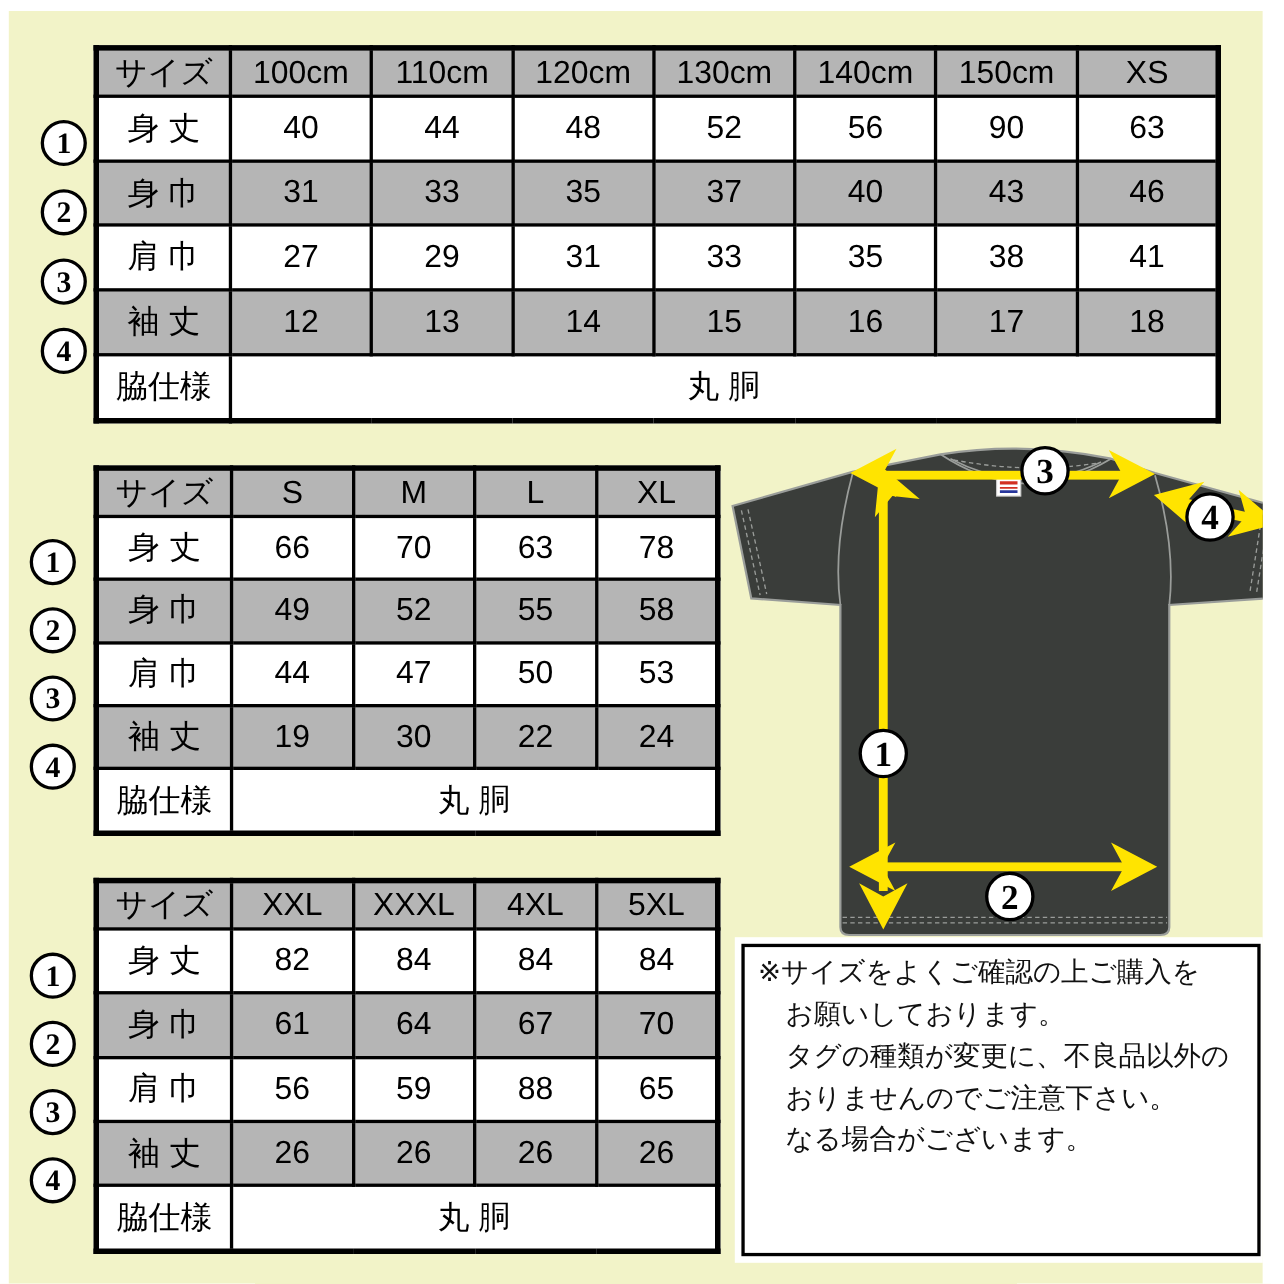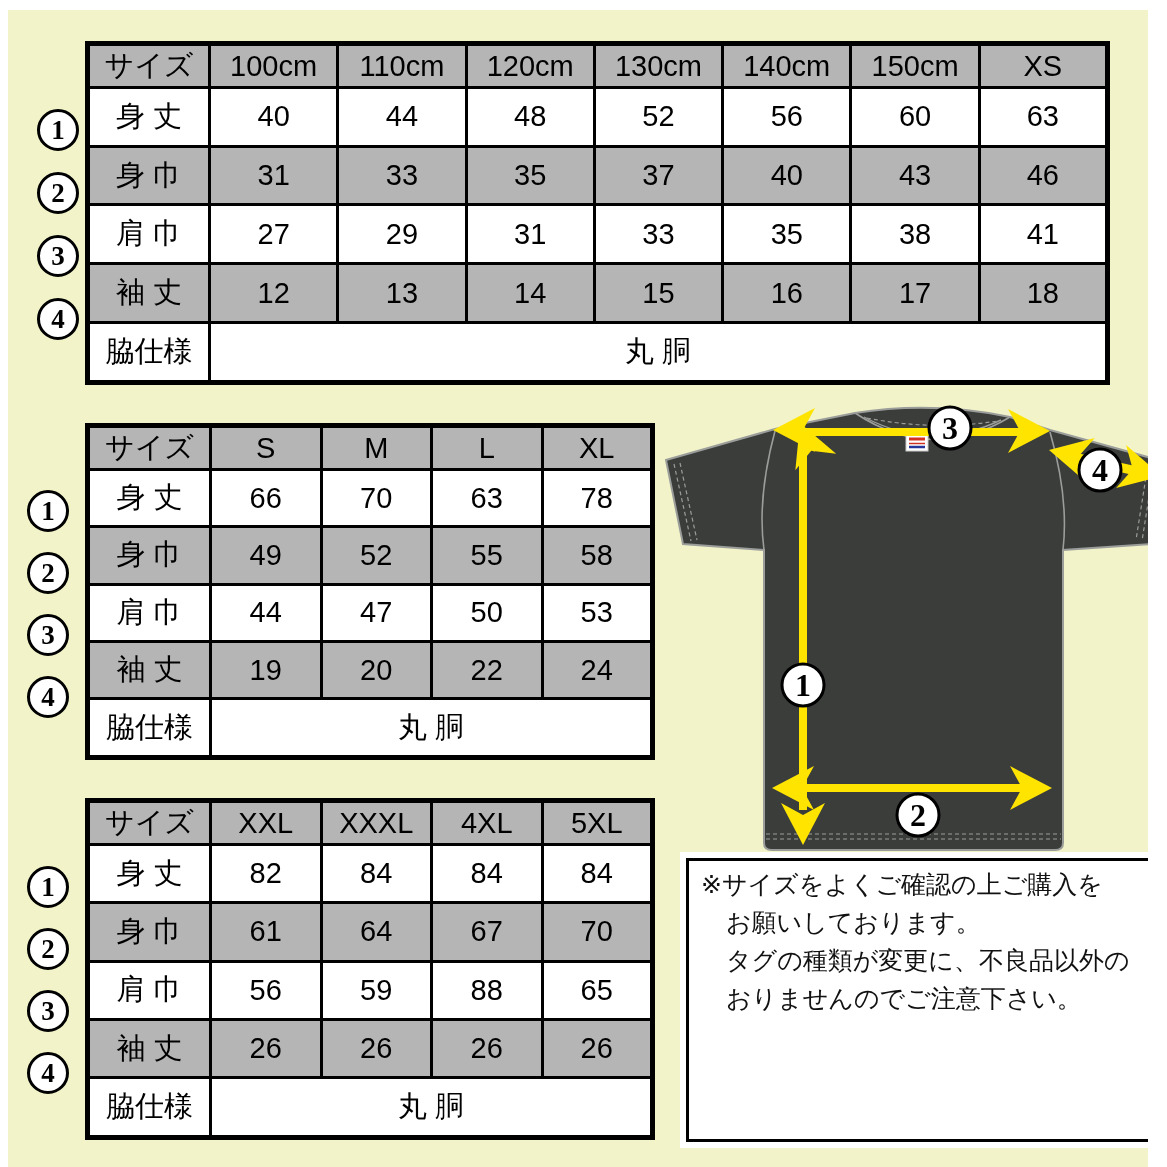--- a/index.html
+++ b/index.html
@@ -30,21 +30,21 @@
   #markers-2{left:27px;top:866px;gap:20px;}
   .marker-circle{width:36px;height:36px;box-sizing:content-box;border:3px solid #000;border-radius:50%;
         background:#fff;display:flex;align-items:center;justify-content:center;
         font-family:"Liberation Serif","DejaVu Serif",serif;font-weight:bold;font-size:27px;line-height:1;}
 
   
   .tshirt-svg{position:absolute;left:660px;top:398px;}
   .measure-num{font-family:"Liberation Serif","DejaVu Serif",serif;font-weight:bold;font-size:32px;}
 
   
-  .note-box{position:absolute;left:668px;top:852px;width:484px;height:296px;background:#fff;margin-left:12px;}
+  .note-box{position:absolute;left:668px;top:852px;width:484px;height:296px;background:#fff;}
   .note-inner{position:absolute;left:6px;top:6px;right:6px;bottom:6px;border:3px solid #000;
         padding:4px 6px 0 12px;box-sizing:border-box;overflow:hidden;}
   .note-line{font-size:25px;line-height:38px;white-space:nowrap;color:#111;}
   .note-line + .note-line{padding-left:25px;}
 </style>
 </head>
 <body>
 
 <div class="page">
   <div class="bg"></div>
@@ -73,21 +73,21 @@
         </tr>
       </thead>
       <tbody>
         <tr>
           <th>身 丈</th>
           <td>40</td>
           <td>44</td>
           <td>48</td>
           <td>52</td>
           <td>56</td>
-          <td>60</td>
+          <td>90</td>
           <td>63</td>
         </tr>
         <tr>
           <th>身 巾</th>
           <td>31</td>
           <td>33</td>
           <td>35</td>
           <td>37</td>
           <td>40</td>
           <td>43</td>
@@ -154,21 +154,21 @@
         <tr>
           <th>肩 巾</th>
           <td>44</td>
           <td>47</td>
           <td>50</td>
           <td>53</td>
         </tr>
         <tr>
           <th>袖 丈</th>
           <td>19</td>
-          <td>20</td>
+          <td>30</td>
           <td>22</td>
           <td>24</td>
         </tr>
         <tr class="footer-row">
           <th>脇仕様</th>
           <td colspan="4">丸 胴</td>
         </tr>
       </tbody>
     </table>
   <table class="size-table" id="table-2">
@@ -311,15 +311,16 @@
       <text class="measure-num" x="258" y="428" text-anchor="middle">2</text>
     </g>
   </svg>
 
   <div class="note-box">
     <div class="note-inner">
         <div class="note-line">※サイズをよくご確認の上ご購入を</div>
         <div class="note-line">お願いしております。</div>
         <div class="note-line">タグの種類が変更に、不良品以外の</div>
         <div class="note-line">おりませんのでご注意下さい。</div>
+        <div class="note-line">なる場合がございます。</div>
       </div>
   </div>
 </div>
 
 </body></html>

